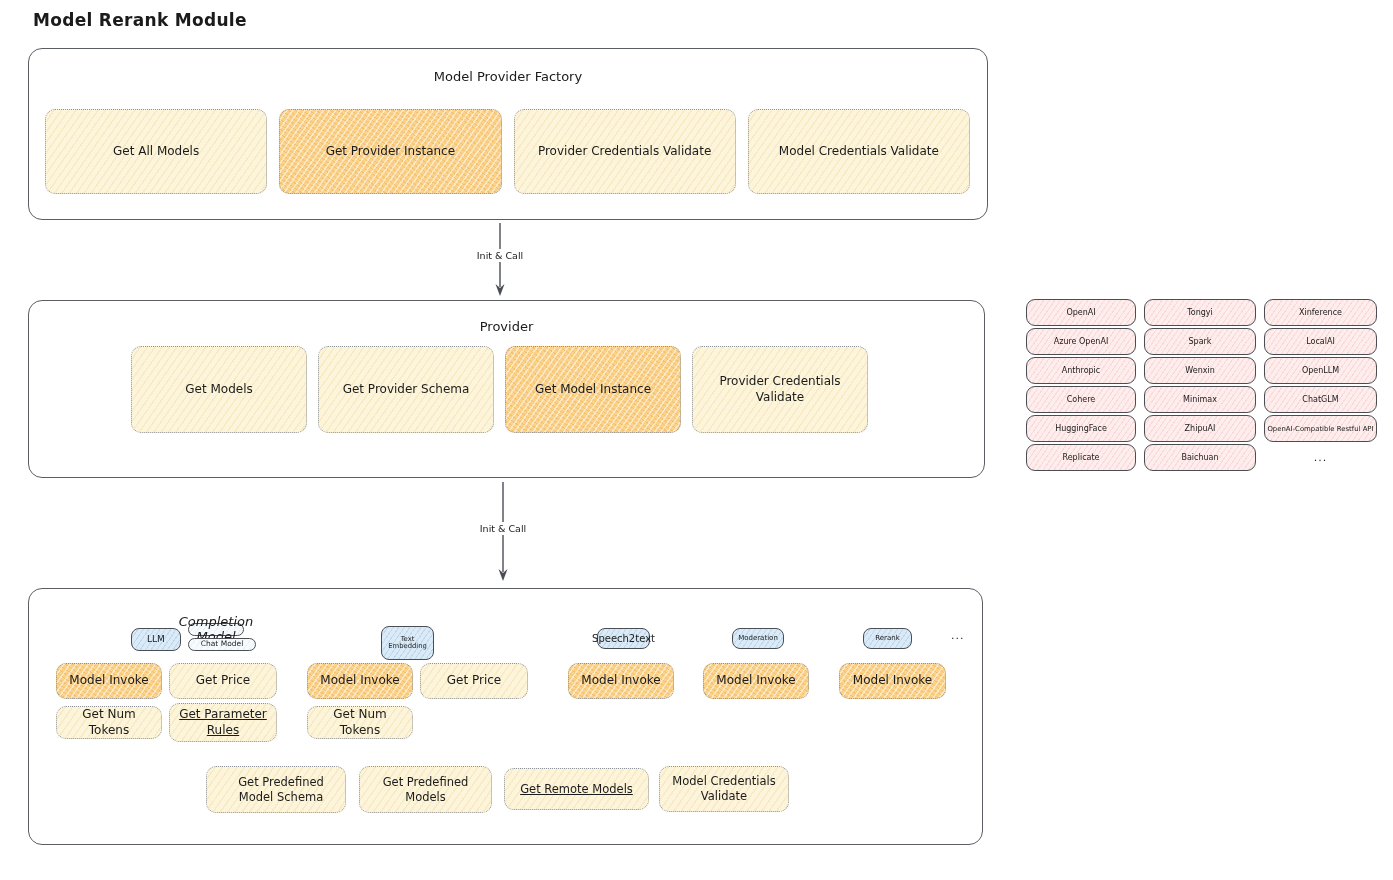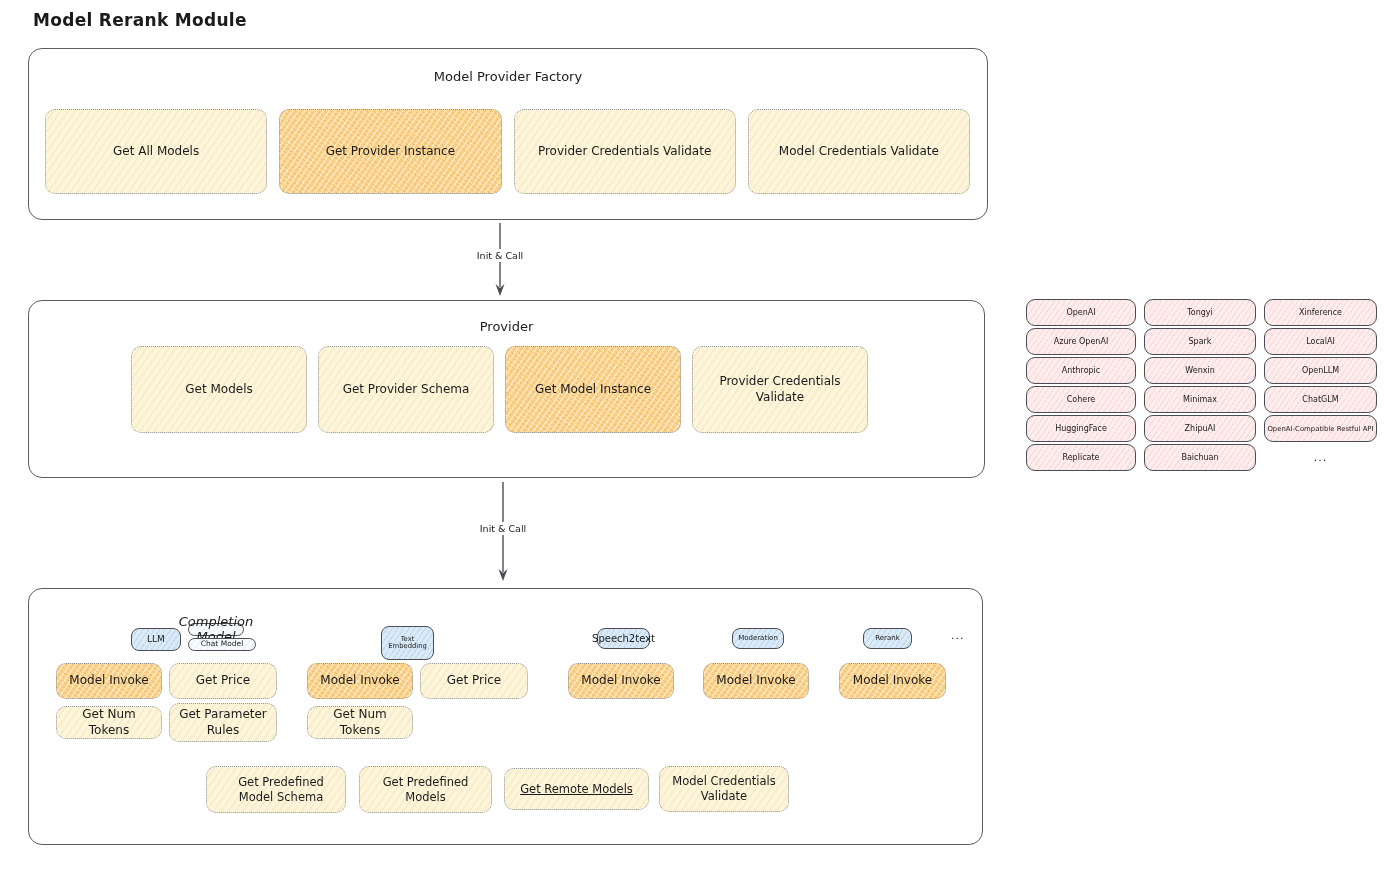--- a/index.html
+++ b/index.html
@@ -128,21 +128,21 @@
     <div class="tag tag-white" style="left:159px; top:49px; width:68px; height:13px; font-size:7.5px;">Chat Model</div>
     <div class="tag tag-blue" style="left:352px; top:37px; width:53px; height:26px; font-size:6.8px; padding:16px 6px;">Text Embedding</div>
     <div class="tag tag-blue" style="left:568px; top:39px; width:53px; height:21px; font-size:10px;">Speech2text</div>
     <div class="tag tag-blue" style="left:703px; top:39px; width:52px; height:21px; font-size:7px;">Moderation</div>
     <div class="tag tag-blue" style="left:834px; top:39px; width:49px; height:21px; font-size:7px;">Rerank</div>
     <div class="dots" style="left:922px; top:40px;">...</div>
 
     <div class="btn btn-orange" style="left:27px; top:74px; width:106px; height:36px;">Model Invoke</div>
     <div class="btn btn-cream" style="left:140px; top:74px; width:108px; height:36px;">Get Price</div>
     <div class="btn btn-cream" style="left:27px; top:117px; width:106px; height:33px;">Get Num Tokens</div>
-    <div class="btn btn-cream" style="left:140px; top:114px; width:108px; height:39px;">Get Parameter Rules</div>
+    <div class="btn btn-cream" style="left:140px; top:114px; width:108px; height:39px;text-decoration:underline;">Get Parameter Rules</div>
 
     <div class="btn btn-orange" style="left:278px; top:74px; width:106px; height:36px;">Model Invoke</div>
     <div class="btn btn-cream" style="left:391px; top:74px; width:108px; height:36px;">Get Price</div>
     <div class="btn btn-cream" style="left:278px; top:117px; width:106px; height:33px;">Get Num Tokens</div>
 
     <div class="btn btn-orange" style="left:539px; top:74px; width:106px; height:36px;">Model Invoke</div>
     <div class="btn btn-orange" style="left:674px; top:74px; width:106px; height:36px;">Model Invoke</div>
     <div class="btn btn-orange" style="left:810px; top:74px; width:107px; height:36px;">Model Invoke</div>
 
     <div class="btn btn-cream" style="left:177px; top:177px; width:140px; height:47px; font-size:11.5px;padding-left:16px;">Get Predefined Model Schema</div>

